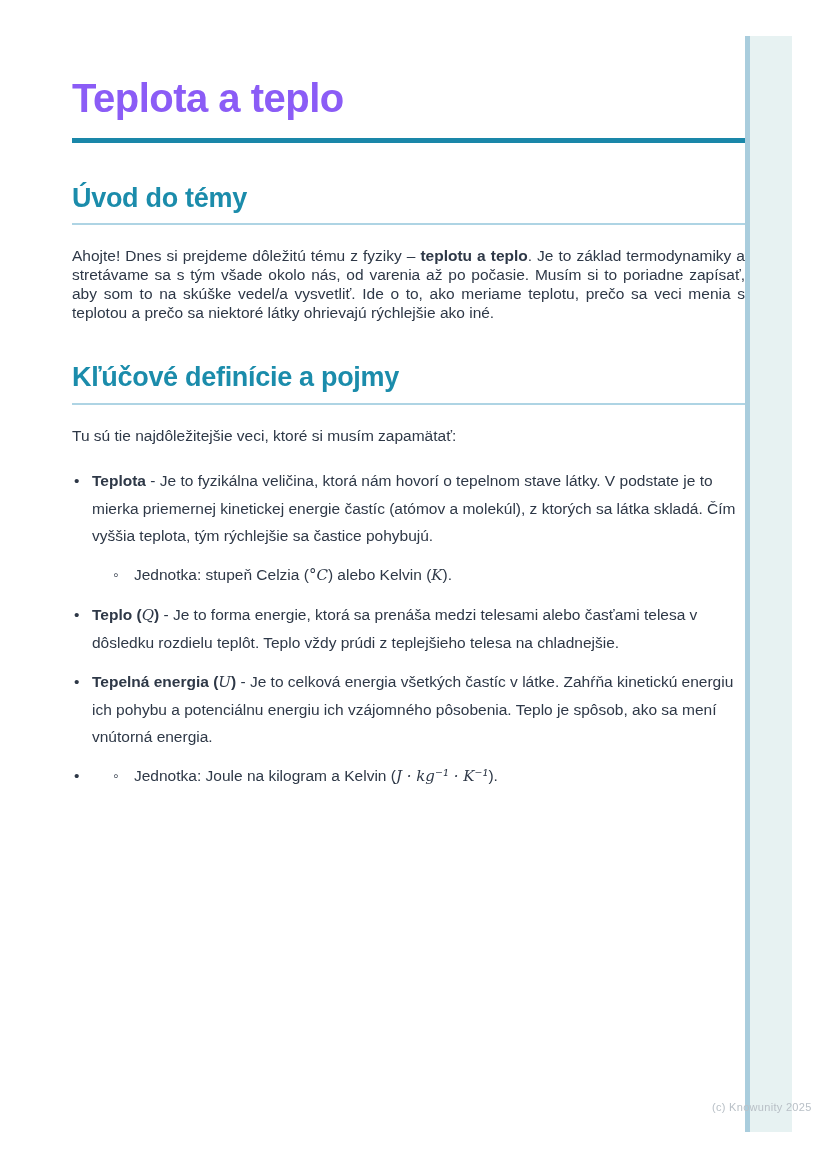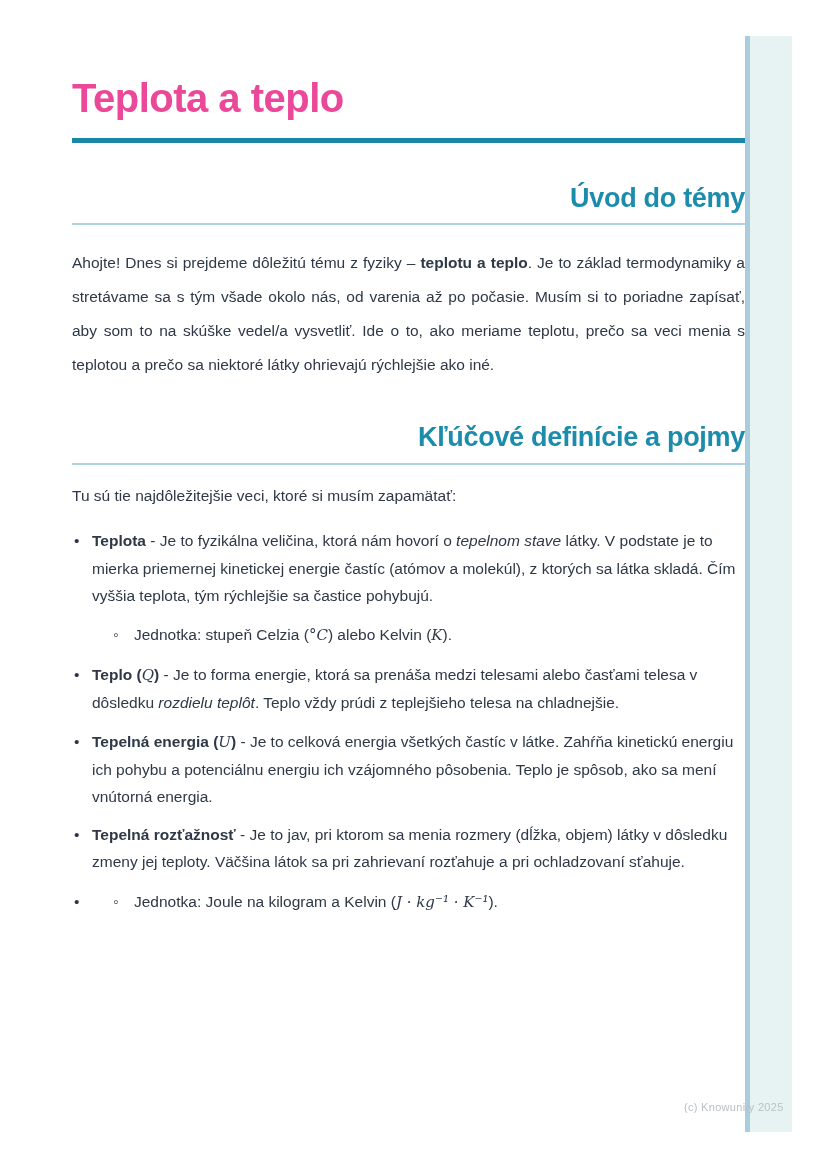--- a/index.html
+++ b/index.html
@@ -13,66 +13,65 @@
   }
   .edge-strip{
     position:absolute;
     left:745px;top:36px;
     width:42px;height:1096px;
     background:#e7f2f2;
     border-left:5px solid #a9cddd;
   }
   .copyright{
     position:absolute;
-    left:684px;top:1101px;
+    left:712px;top:1101px;
     font-size:11px;
     letter-spacing:.3px;
     color:#b9c0c7;
     z-index:3;
     white-space:nowrap;
   }
   .content{
     position:absolute;
     left:72px;top:0;
     width:673px;
     z-index:2;
   }
   h1.doc-title{
     margin:76px 0 0 0;
     font-size:40px;
     line-height:1.12;
     font-weight:700;
     letter-spacing:-.5px;
-    color:#ec4899;
+    color:#8b5cf6;
   }
   .title-rule{
     margin-top:17px;
     height:5px;
     background:#1a87a9;
     border:none;
   }
   h2.section-heading{
     margin:41px 0 0 0;
     font-size:27px;
     line-height:1.1;
     font-weight:700;
     letter-spacing:-.3px;
     color:#1b8cab;
-    text-align:right;
   }
   .section-rule{
     margin-top:10px;
     height:2px;
     background:#aed4e4;
     border:none;
   }
   p.body-par{
     margin:21px 0 0 0;
     font-size:15.5px;
-    line-height:34px;
+    line-height:19px;
     text-align:justify;
   }
   p.lead-par{
     margin:17px 0 0 0;
     font-size:15.5px;
     line-height:27.2px;
   }
   ul.def-list{
     list-style:none;
     margin:18px 0 0 0;
@@ -100,21 +99,21 @@
     position:relative;
     padding-left:30px;
   }
   ul.sub-list > li::before{
     content:"◦";
     position:absolute;
     left:9px;top:0;
     color:#2e3847;
   }
   .s-b{font-weight:700;}
-  .s-i{font-style:italic;text-align:center;}
+  .s-i{text-align:center;}
   .s-m{
     font-family:"DejaVu Serif","Liberation Serif",serif;
     font-style:italic;
     font-size:.97em;
   }
 </style>
 </head>
 <body>
 
 <div class="page">
@@ -152,23 +151,20 @@
 
       <li>
         <span><span class="s-b">Teplo (</span><span class="s-m">Q</span><span class="s-b">)</span><span> - Je to forma energie, ktorá sa prenáša medzi telesami alebo časťami telesa v dôsledku </span><span class="s-i">rozdielu teplôt</span><span>. Teplo vždy prúdi z teplejšieho telesa na chladnejšie.</span></span>
       </li>
 
       <li>
         <span><span class="s-b">Tepelná energia (</span><span class="s-m">U</span><span class="s-b">)</span><span> - Je to celková energia všetkých častíc v látke. Zahŕňa kinetickú energiu ich pohybu a potenciálnu energiu ich vzájomného pôsobenia. Teplo je spôsob, ako sa mení vnútorná energia.</span></span>
       </li>
 
 
-      <li>
-        <span><span class="s-b">Tepelná rozťažnosť</span><span> - Je to jav, pri ktorom sa menia rozmery (dĺžka, objem) látky v dôsledku zmeny jej teploty. Väčšina látok sa pri zahrievaní rozťahuje a pri ochladzovaní sťahuje.</span></span>
-      </li>
 
       <li>
         <ul class="sub-list">
           <li>
             <span><span>Jednotka: Joule na kilogram a Kelvin (</span><span class="s-m">J · kg⁻¹ · K⁻¹</span><span>).</span></span>
           </li>
         </ul>
       </li>
 
     </ul>

